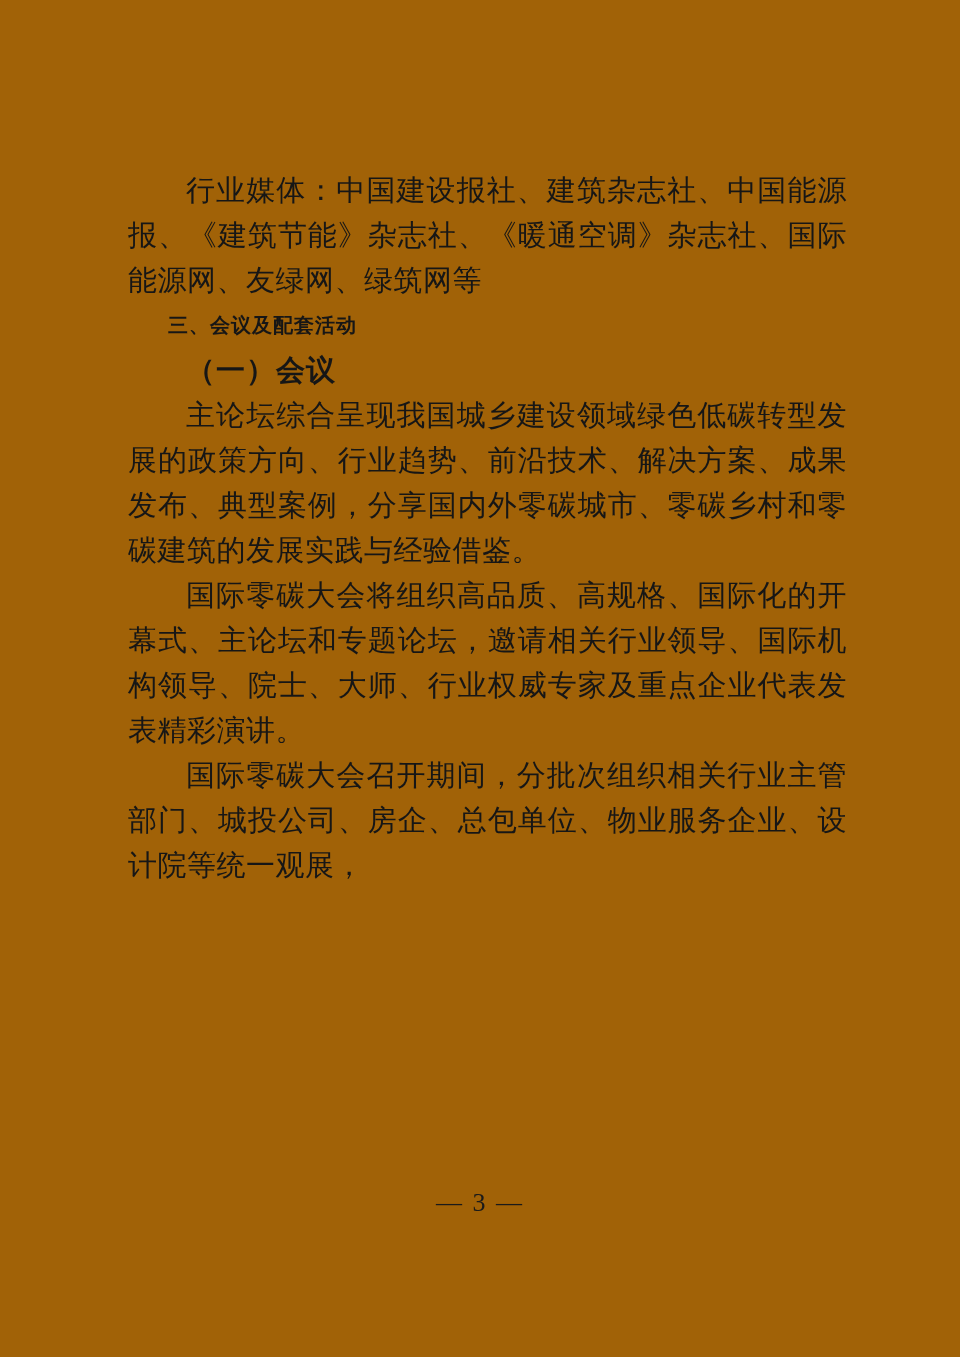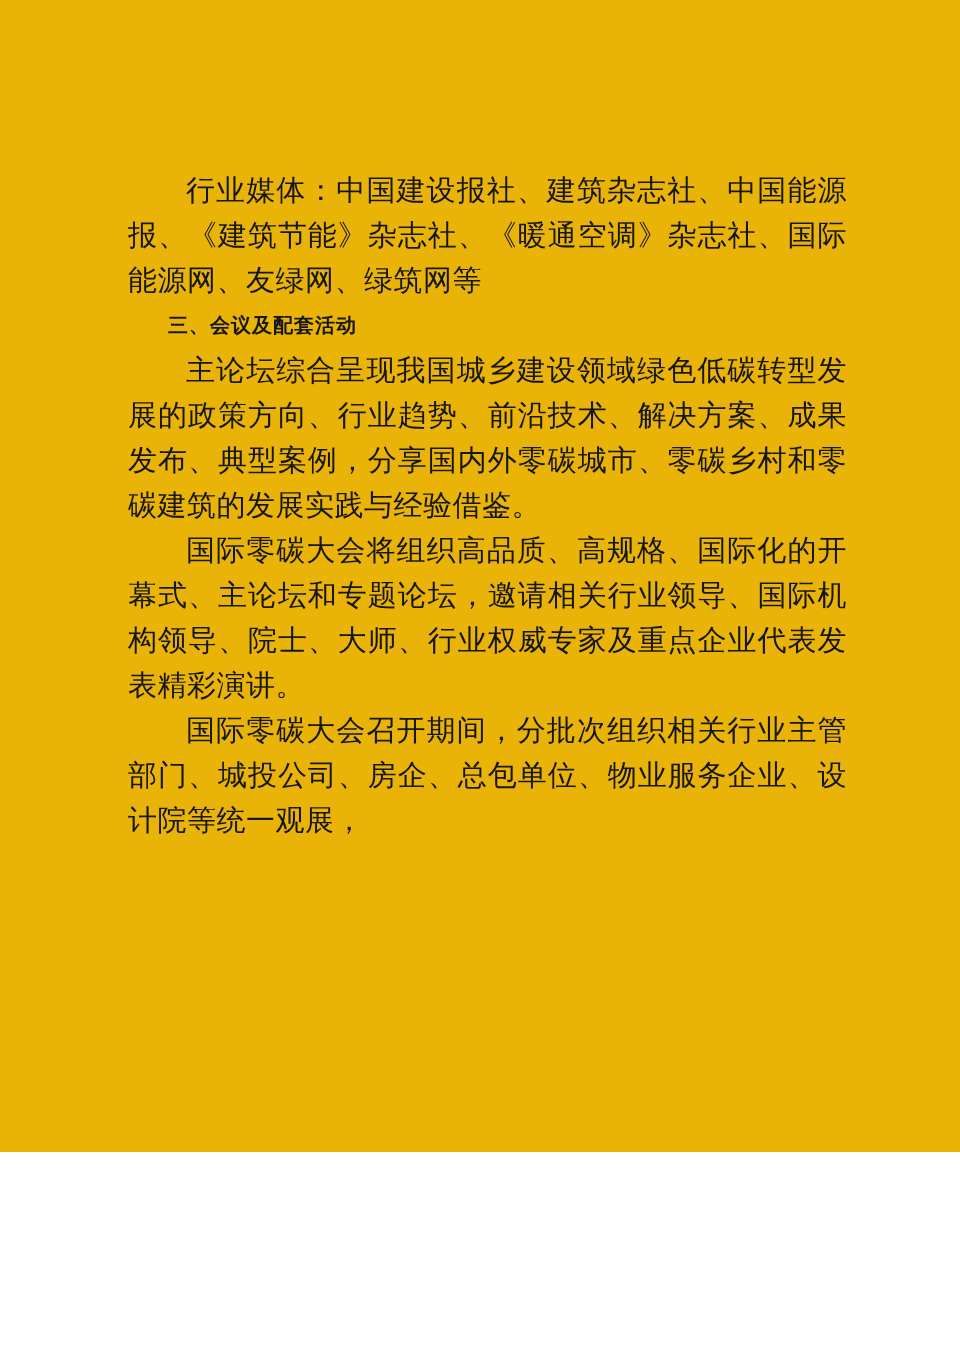--- a/index.html
+++ b/index.html
@@ -3,22 +3,22 @@
 <meta charset="utf-8">
 <style>
   html, body {
     margin: 0;
     padding: 0;
     background: #ffffff;
   }
   .page {
     position: relative;
     width: 960px;
-    height: 1152px;
-    background: #eab308;
+    height: 1357px;
+    background: #a16207;
     overflow: hidden;
     font-family: "Liberation Serif", "DejaVu Serif", serif;
     color: #161616;
   }
   .body-text {
     position: absolute;
     top: 168px;
     left: 128px;
     width: 719px;
   }
@@ -64,18 +64,19 @@
     font-family: "Liberation Serif", "DejaVu Serif", serif;
   }
 </style>
 </head>
 <body>
 
 <div class="page">
   <div class="body-text">
     <p class="para">行业媒体：中国建设报社、建筑杂志社、中国能源报、《建筑节能》杂志社、《暖通空调》杂志社、国际能源网、友绿网、绿筑网等</p>
     <h2 class="heading-1">三、会议及配套活动</h2>
+    <h3 class="heading-2">（一）会议</h3>
     <p class="para">主论坛综合呈现我国城乡建设领域绿色低碳转型发展的政策方向、行业趋势、前沿技术、解决方案、成果发布、典型案例，分享国内外零碳城市、零碳乡村和零碳建筑的发展实践与经验借鉴。</p>
     <p class="para">国际零碳大会将组织高品质、高规格、国际化的开幕式、主论坛和专题论坛，邀请相关行业领导、国际机构领导、院士、大师、行业权威专家及重点企业代表发表精彩演讲。</p>
     <p class="para">国际零碳大会召开期间，分批次组织相关行业主管部门、城投公司、房企、总包单位、物业服务企业、设计院等统一观展，</p>
   </div>
   <div class="page-number">— 3 —</div>
 </div>
 
 </body></html>

